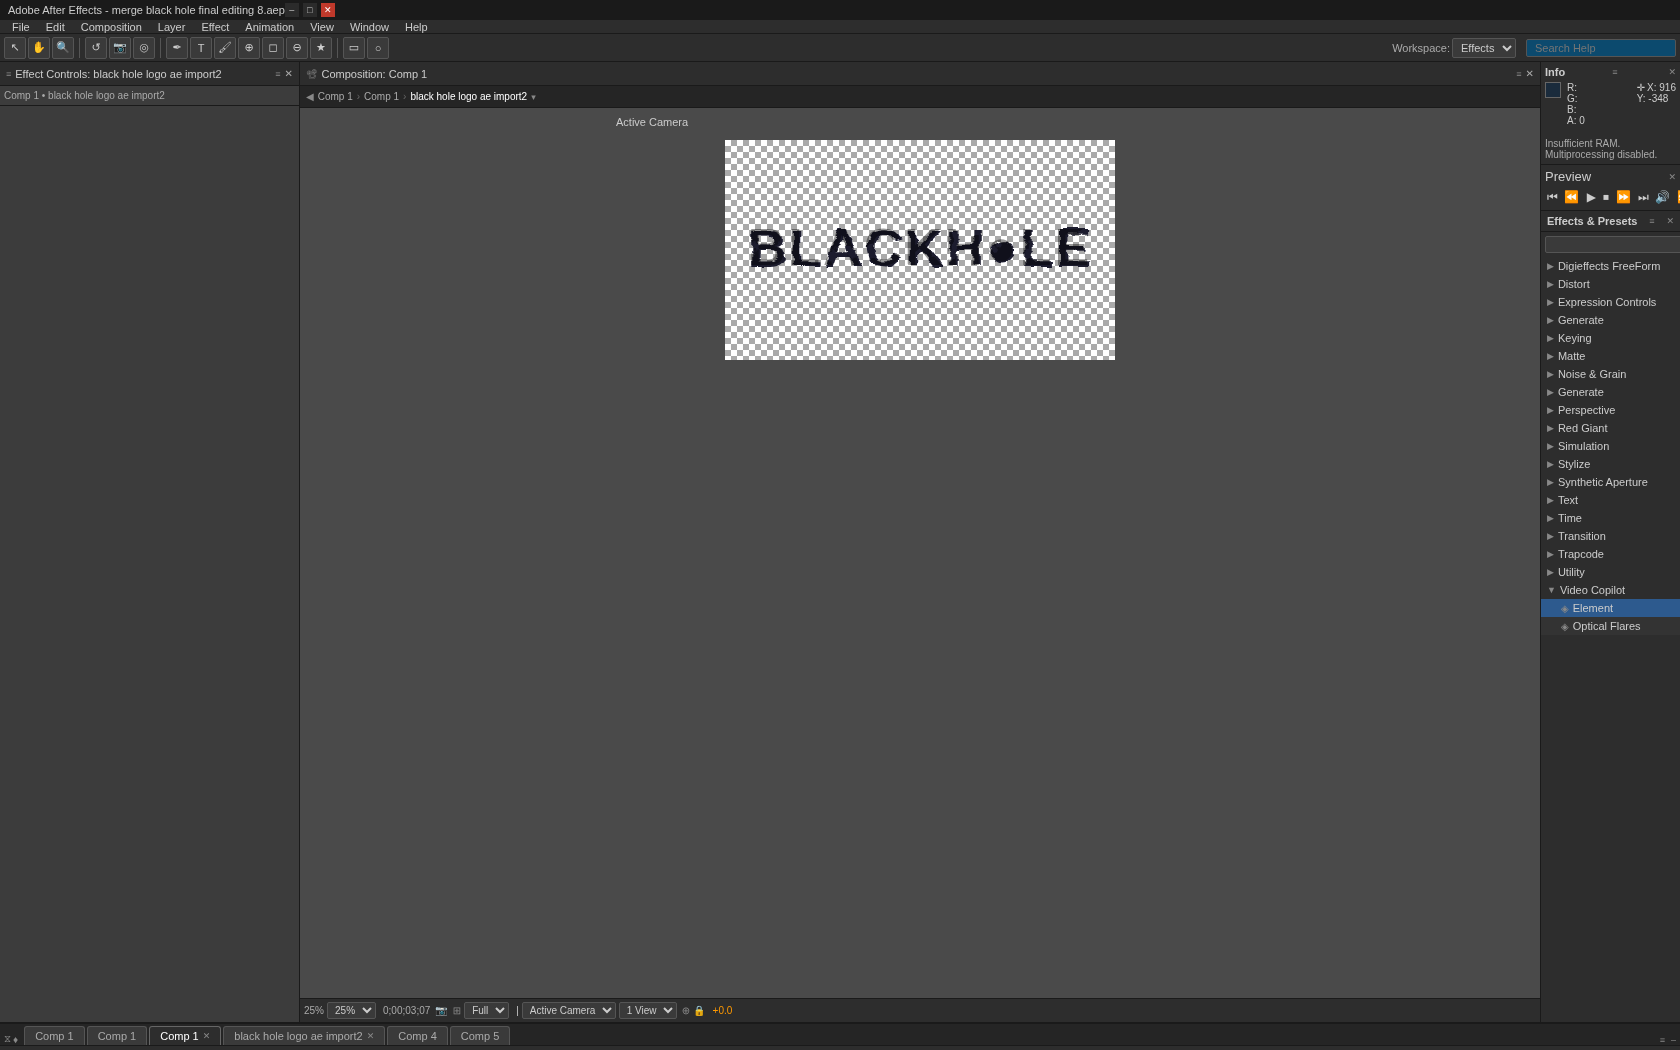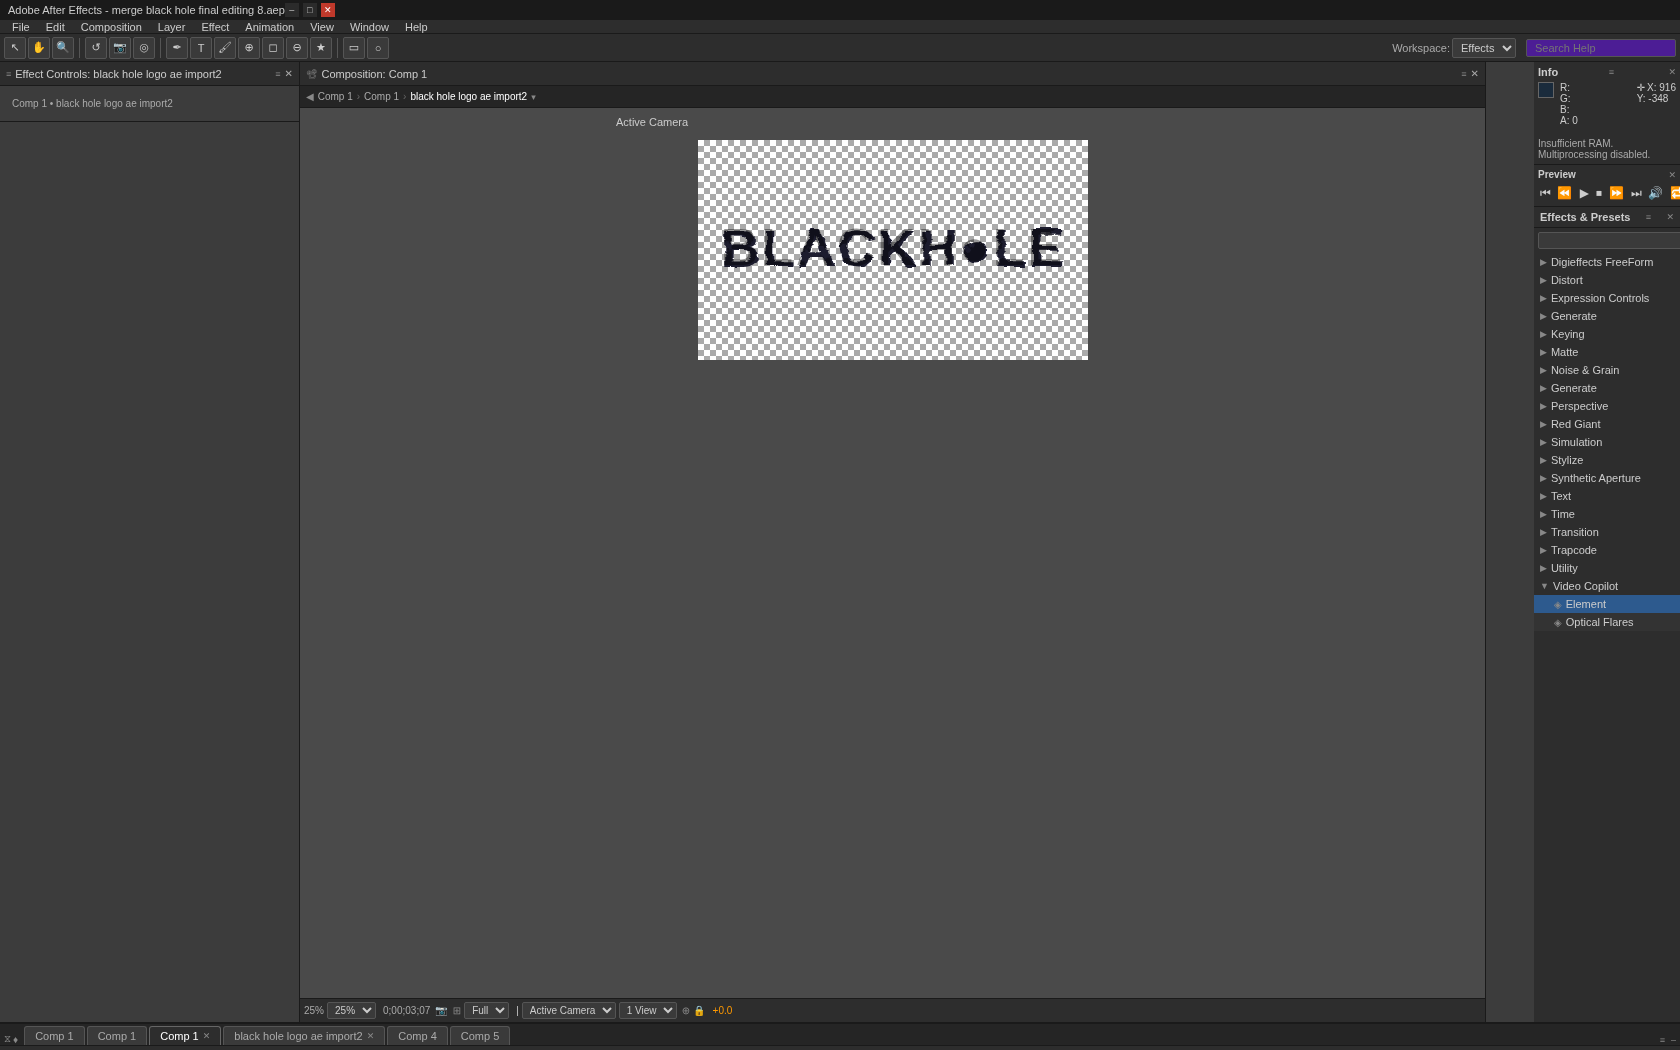--- a/index.html
+++ b/index.html
@@ -72,21 +72,21 @@
       border-radius: 2px;
     }
     .tool-sep { width: 1px; height: 20px; background: #555; margin: 0 3px; }
     #workspace-label { margin-left: auto; font-size: 11px; color: #aaa; }
     #workspace-select {
       background: #3a3a3a; border: 1px solid #555; color: #ccc;
       font-size: 11px; padding: 2px 4px; border-radius: 2px;
     }
     #search-help {
       margin-left: 8px;
-      background: #4c1d95; border: 1px solid #555; color: #999;
+      background: #0c4a6e; border: 1px solid #555; color: #999;
       font-size: 11px; padding: 2px 8px; border-radius: 2px;
       width: 150px;
     }
 
     
     #main-area {
       display: flex;
       height: calc(1050px - 20px - 22px - 28px - 20px);
     }
 
@@ -173,26 +173,25 @@
       font-size: 10px;
       color: #ccc;
     }
     .comp-tool-select {
       background: #3a3a3a; border: 1px solid #555; color: #ccc;
       font-size: 10px; padding: 1px 3px; border-radius: 2px;
     }
 
     
     #right-panel {
-      width: 195px;
+      width: 140px;
       background: #3c3c3c;
       border-left: 1px solid #1a1a1a;
       display: flex;
       flex-direction: column;
-      padding-left: 48px;
     }
 
     
     #info-panel {
       background: #2d2d2d;
       border-bottom: 1px solid #1a1a1a;
       padding: 4px;
     }
     .info-header {
       display: flex;
@@ -355,21 +354,21 @@
 
 <div id="main-area">
 
   <div id="left-panel">
     <div class="panel-header">
       <span style="font-size:9px; color:#888;">≡</span>
       <span class="panel-header-title">Effect Controls: black hole logo ae import2</span>
       <span style="font-size:9px; color:#888; cursor:pointer;">≡</span>
       <span class="panel-close">✕</span>
     </div>
-    <div style="padding:12px; font-size:10px; color:#aaa; border-bottom:1px solid #1a1a1a;">Comp 1 • black hole logo ae import2</div>
+    <div style="padding:4px; font-size:10px; color:#aaa; border-bottom:1px solid #1a1a1a;">Comp 1 • black hole logo ae import2</div>
     <div style="flex:1;"></div>
   </div>
 
   <div id="center-area">
 
     <div id="comp-panel">
       <div id="comp-header">
         <span style="font-size:9px; color:#888;">📽</span>
         <span style="font-size:11px; color:#ccc;">Composition: Comp 1</span>
         <span style="font-size:9px; color:#888; margin-left:auto; cursor:pointer;">≡</span>
@@ -462,21 +461,21 @@
             <span>X: 916</span>
           </div>
           <div style="font-size:10px; color:#ccc;">Y: -348</div>
         </div>
       </div>
       <div class="info-warning">Insufficient RAM.<br>Multiprocessing disabled.</div>
     </div>
 
     <div id="preview-panel">
       <div style="display:flex; align-items:center; justify-content:space-between; margin-bottom:4px;">
-        <span style="font-size:10px; font-weight:bold;">Preview</span>
+        <span style="font-size:13px; font-weight:normal;">Preview</span>
         <span style="font-size:9px; color:#888; cursor:pointer;">✕</span>
       </div>
       <div class="preview-controls">
         <button class="prev-btn">⏮</button>
         <button class="prev-btn">⏪</button>
         <button class="prev-btn">▶</button>
         <button class="prev-btn">⏹</button>
         <button class="prev-btn">⏩</button>
         <button class="prev-btn">⏭</button>
         <button class="prev-btn">🔊</button>

